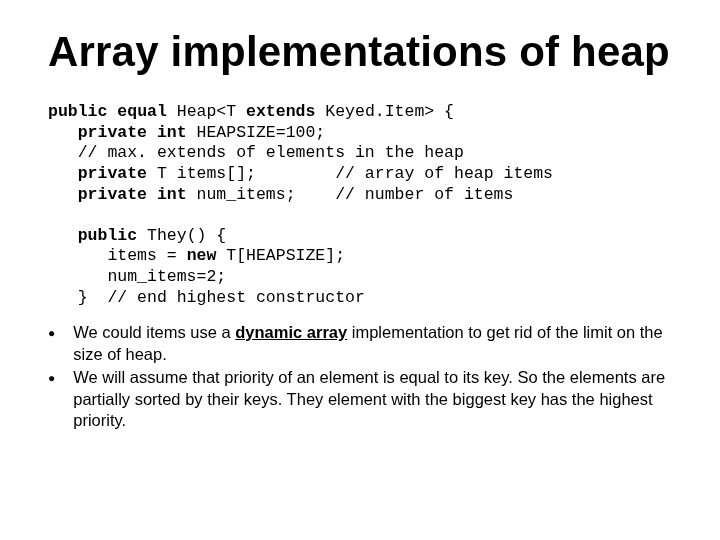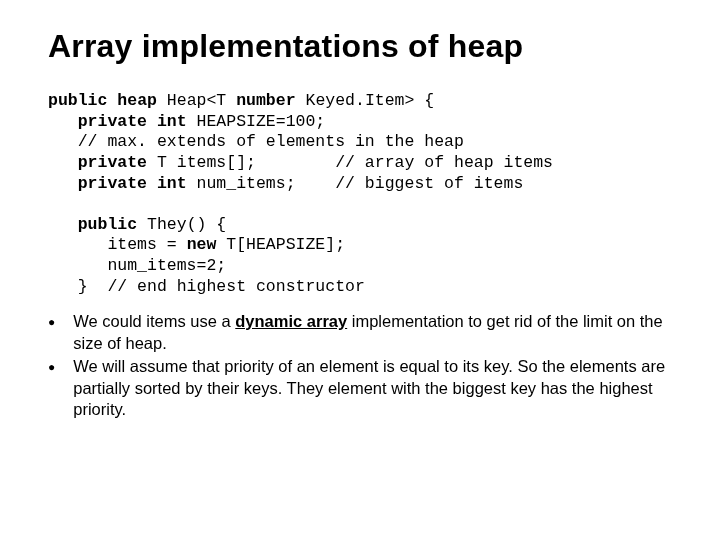--- a/index.html
+++ b/index.html
@@ -13,21 +13,21 @@
     box-sizing: border-box;
     overflow: hidden;
   }
   .slide {
     padding: 28px 40px 20px 48px;
     box-sizing: border-box;
     width: 100%;
     height: 100%;
   }
   .title {
-    font-size: 32px;
+    font-size: 42px;
     font-weight: bold;
     margin: 0 0 26px 0;
     letter-spacing: 0.2px;
   }
   .code {
     font-family: "Courier New", Courier, monospace;
     font-size: 16.5px;
     line-height: 1.25;
     white-space: pre;
     margin-bottom: 10px;
@@ -56,25 +56,25 @@
   }
   .bold { font-weight: bold; text-decoration: underline; }
 </style>
 </head>
 <body>
 
 <div class="slide">
 
   <h1 class="title">Array implementations of heap</h1>
 
-  <div class="code"><span class="kw">public</span><span class="kw"> heap</span><span> Heap&lt;T </span><span class="kw">number</span><span> Keyed.Item&gt; {</span>
+  <div class="code"><span class="kw">public</span><span class="kw"> equal</span><span> Heap&lt;T </span><span class="kw">extends</span><span> Keyed.Item&gt; {</span>
 <span class="kw">   private</span><span class="kw"> int</span><span> HEAPSIZE=100;</span>
 <span>   // max. extends of elements in the heap</span>
 <span class="kw">   private</span><span> T items[];        // array of heap items</span>
-<span class="kw">   private</span><span class="kw"> int</span><span> num_items;    // biggest of items</span>
+<span class="kw">   private</span><span class="kw"> int</span><span> num_items;    // number of items</span>
 <span></span>
 <span class="kw">   public</span><span> They() {</span>
 <span>      items = </span><span class="kw">new</span><span> T[HEAPSIZE];</span>
 <span>      num_items=2;</span>
 <span>   }  // end highest constructor</span>
 <span></span></div>
 
   <ul class="bullets">
     <li>
       <span class="dot">●</span>

